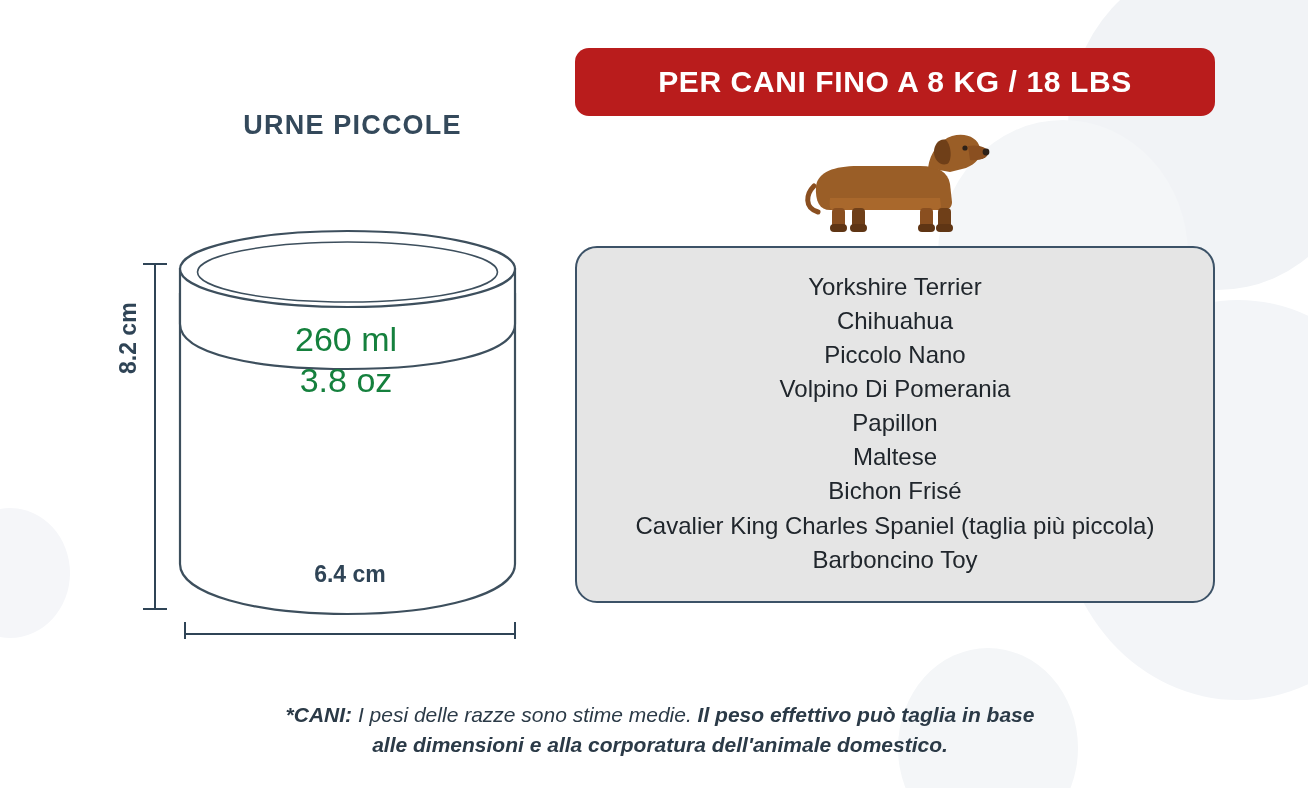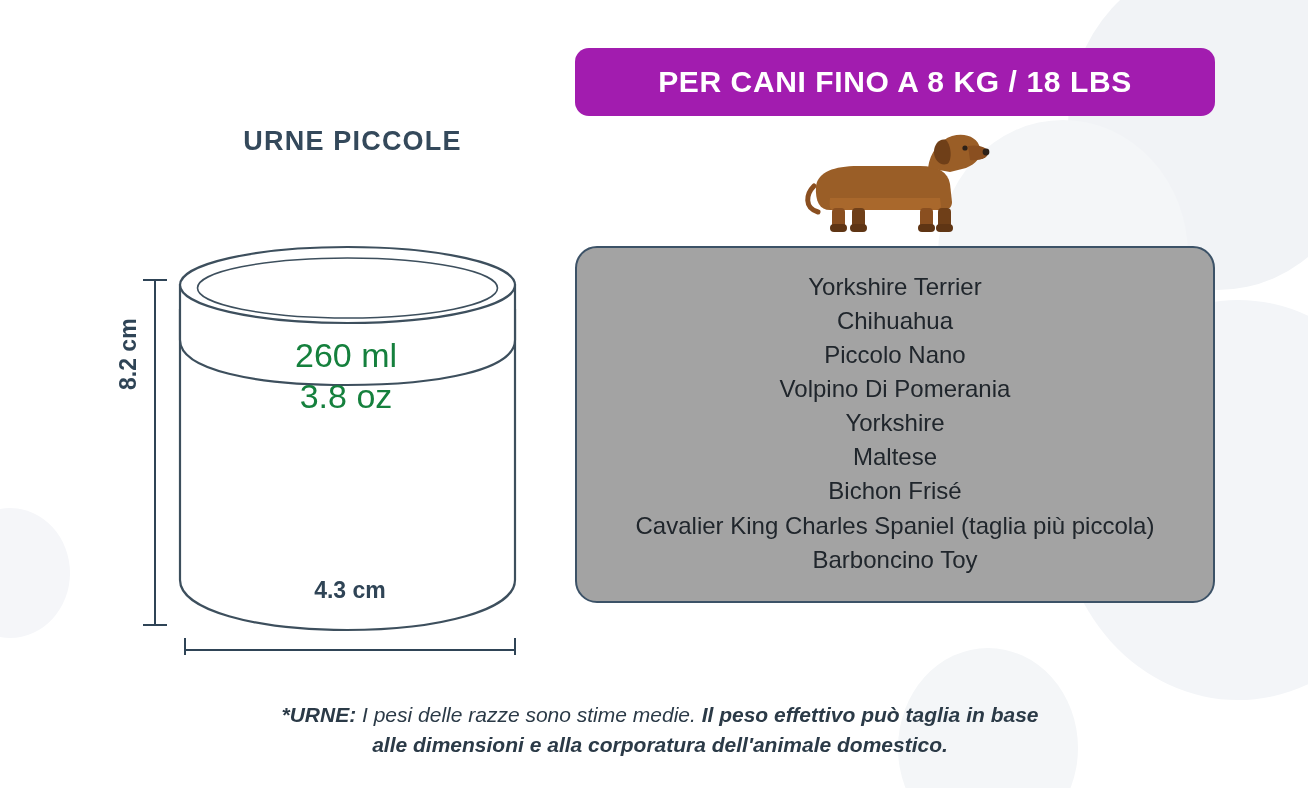--- a/index.html
+++ b/index.html
@@ -31,21 +31,21 @@
   .blob-4 { width: 180px; height: 200px; right: 230px; bottom: -60px; background:#f4f6f8; }
   .blob-5 { width: 120px; height: 130px; left: -50px; bottom: 150px; background:#f5f6f9; }
 
   
   .page {
     position: relative;
     width: 1308px; height: 788px;
   }
   .left-col {
     position: absolute;
-    left: 110px; top: 126px;
+    left: 110px; top: 110px;
     width: 460px;
   }
   .right-col {
     position: absolute;
     left: 575px; top: 48px;
     width: 640px;
   }
 
   
   .urn-title {
@@ -89,21 +89,21 @@
     left: 75px; top: 392px;
     width: 330px;
     text-align: center;
     color: #2f4456;
     font-size: 23px;
     font-weight: bold;
   }
 
   
   .banner {
-    background: #a21caf;
+    background: #b91c1c;
     border-radius: 14px;
     height: 68px;
     display: flex;
     align-items: center;
     justify-content: center;
     padding: 0 24px;
   }
   .banner-text {
     color: #ffffff;
     font-size: 30px;
@@ -118,21 +118,21 @@
     display: flex;
     align-items: center;
     justify-content: center;
     margin-top: 4px;
   }
 
   
   .breeds-box {
     margin-top: 4px;
     border: 2px solid #3c5267;
-    background: #a3a3a3;
+    background: #e5e5e5;
     border-radius: 22px;
     padding: 22px 20px 24px;
   }
   .breeds-list {
     list-style: none;
     margin: 0; padding: 0;
     text-align: center;
   }
   .breeds-list li {
     color: #20262c;
@@ -195,21 +195,21 @@
           <ellipse cx="237.5" cy="103" rx="150" ry="30" stroke="#3d4f5d" stroke-width="1.6" fill="none"></ellipse>
         </g>
       </svg>
 
       <div class="urn-vol">
         <div>260 ml</div>
         <div>3.8 oz</div>
       </div>
 
       <div class="dim-v">8.2 cm</div>
-      <div class="dim-h">4.3 cm</div>
+      <div class="dim-h">6.4 cm</div>
     </div>
   </div>
 
   <div class="right-col">
 
     <div class="banner">
       <span class="banner-text">PER CANI FINO A 8 KG / 18 LBS</span>
     </div>
 
     <div class="dog-wrap">
@@ -242,31 +242,31 @@
         <rect x="136" y="100" width="17" height="8" rx="4" fill="#5f3514"></rect>
       </svg>
     </div>
 
     <div class="breeds-box">
       <ul class="breeds-list">
         <li>Yorkshire Terrier</li>
         <li>Chihuahua</li>
         <li>Piccolo Nano</li>
         <li>Volpino Di Pomerania</li>
-        <li>Yorkshire</li>
+        <li>Papillon</li>
         <li>Maltese</li>
         <li>Bichon Frisé</li>
         <li>Cavalier King Charles Spaniel (taglia più piccola)</li>
         <li>Barboncino Toy</li>
       </ul>
     </div>
   </div>
 
   <div class="footnote">
     <div>
-      <b>*URNE:</b><span> I pesi delle razze sono stime medie. </span><b>Il peso effettivo può taglia in base</b>
+      <b>*CANI:</b><span> I pesi delle razze sono stime medie. </span><b>Il peso effettivo può taglia in base</b>
     </div>
     <div>
       <b>alle dimensioni e alla corporatura dell'animale domestico.</b>
     </div>
   </div>
 
 </div>
 
 </body></html>

